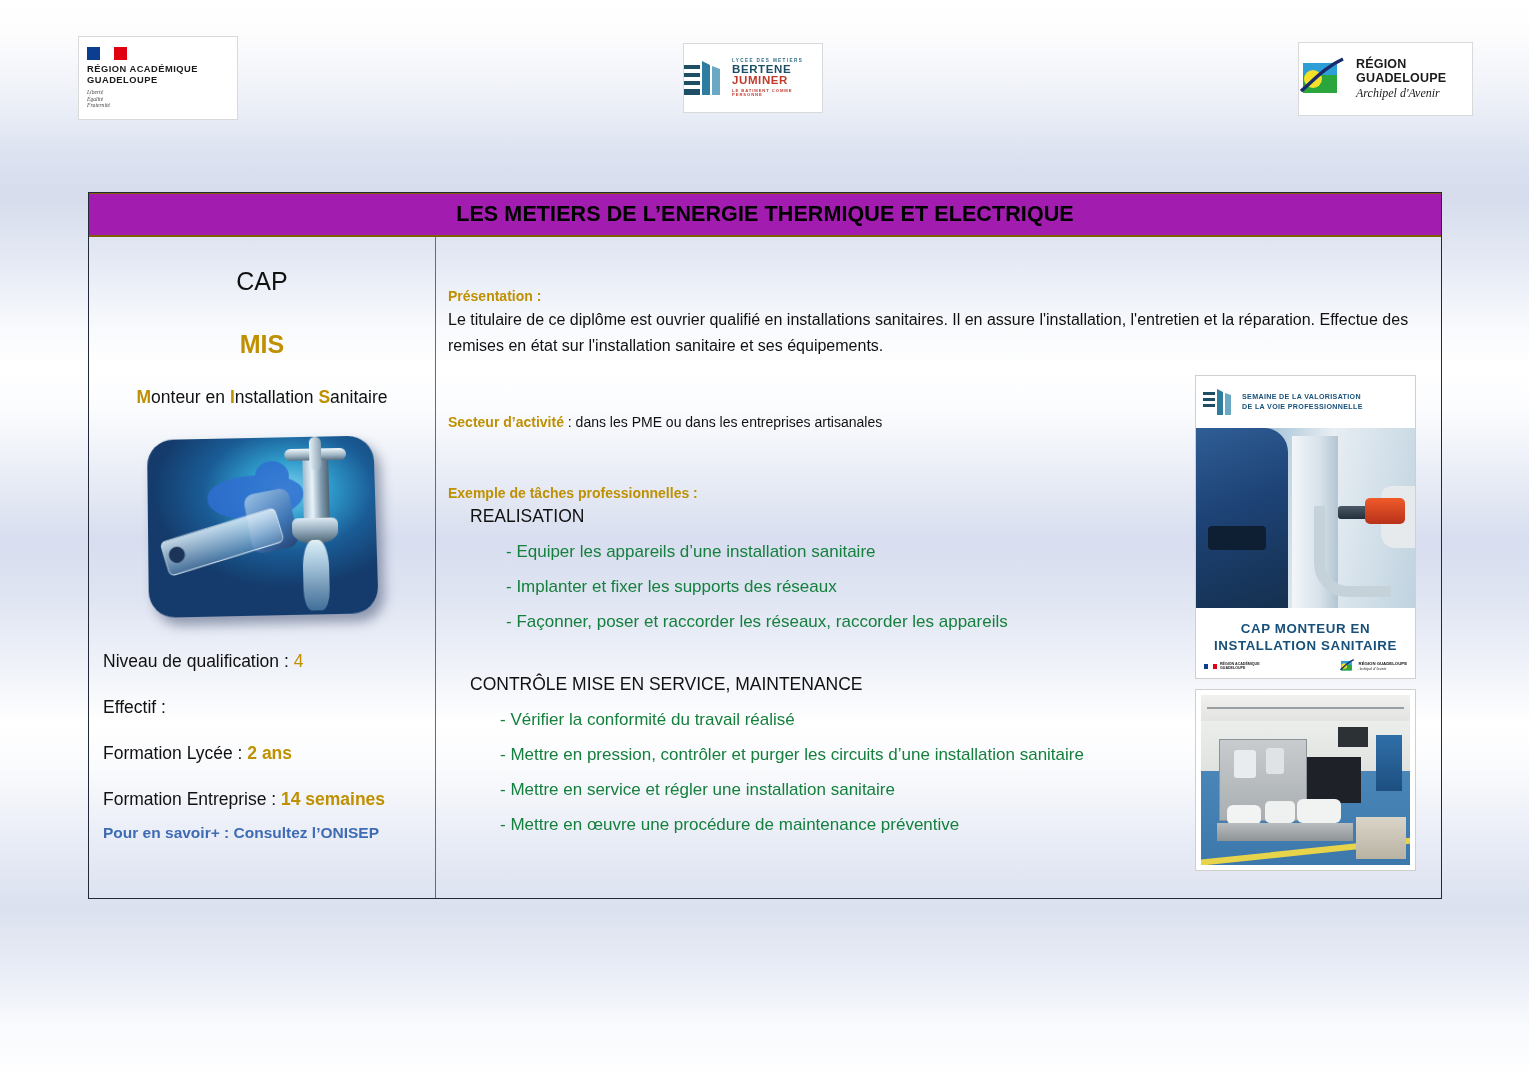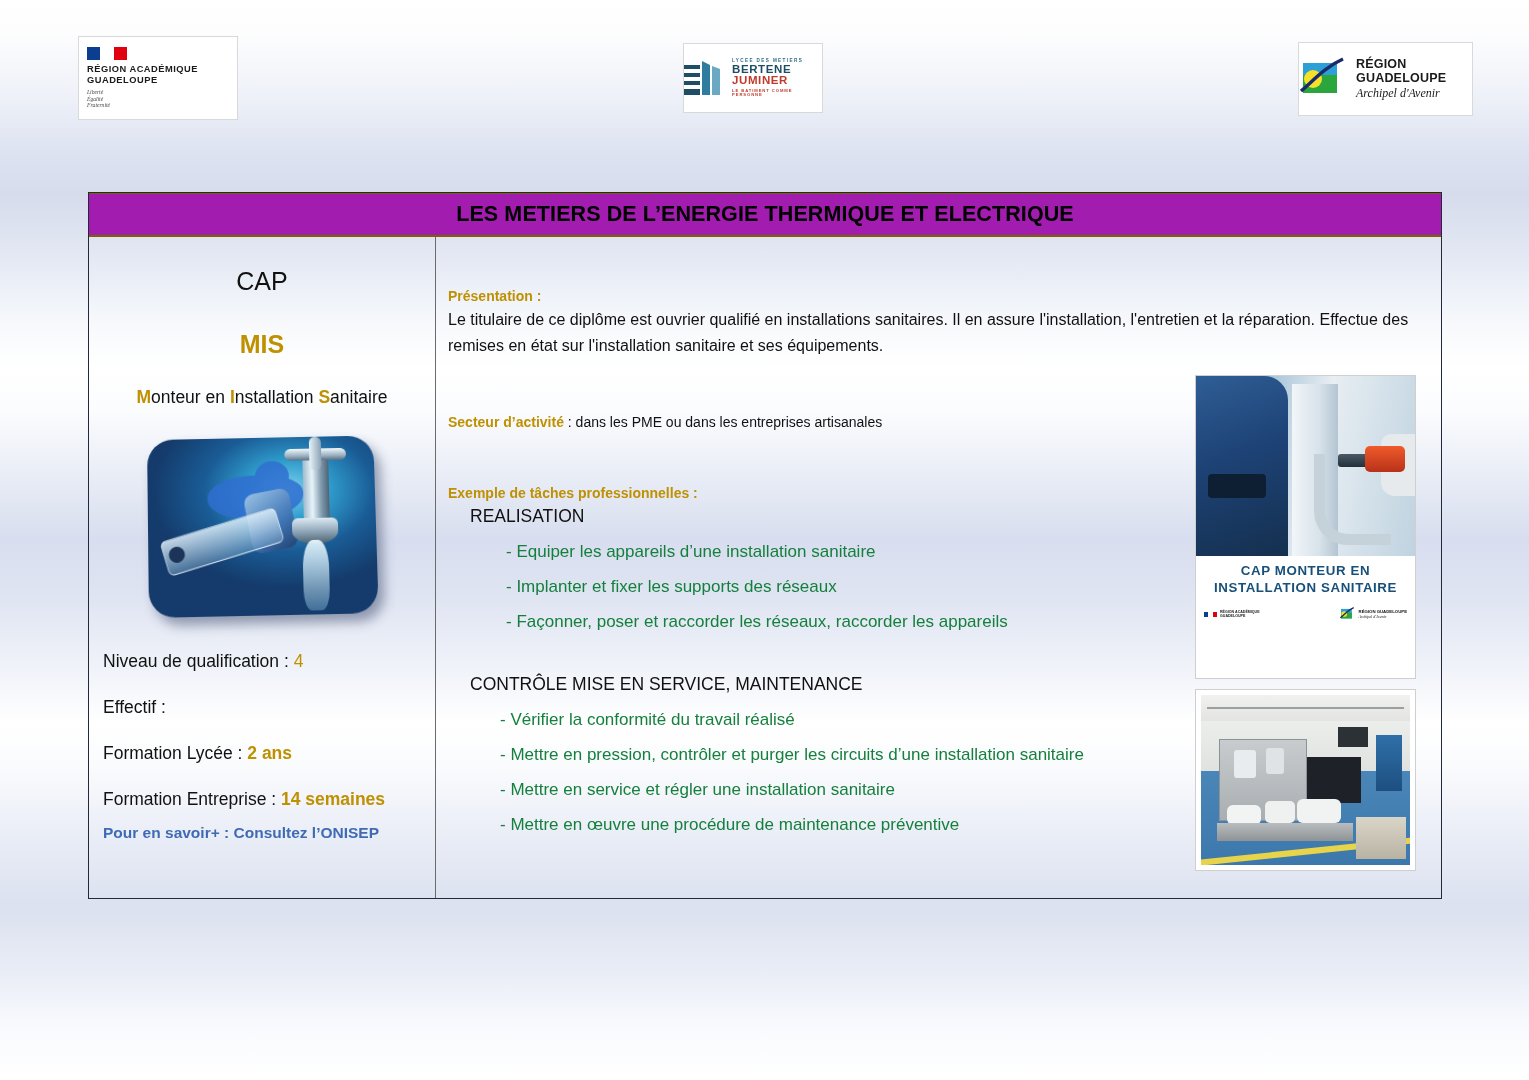--- a/index.html
+++ b/index.html
@@ -287,21 +287,21 @@
     position: absolute; right: 10px; top: 70px; width: 40px; height: 26px;
     background: linear-gradient(180deg,#f05a2a,#b8321a);
     border-radius: 5px;
   }
   .pp-glove {
     position: absolute; right: 0px; top: 58px; width: 34px; height: 62px;
     background: #e7eaec; border-radius: 10px 0 0 14px;
   }
   .poster-band {
     height: 46px; background: #ffffff;
-    display: flex; flex-direction: column; align-items: center; justify-content: center;
+    display: flex; flex-direction: column; align-items: center; justify-content: flex-end;
   }
   .poster-b1, .poster-b2 {
     font-size: 13.3px; font-weight: bold; color: #17507a;
     letter-spacing: 0.6px; line-height: 17px;
   }
   .poster-foot {
     height: 24px; display: flex; align-items: center;
     justify-content: space-between; padding: 0 8px;
   }
   .pf-left { display: flex; align-items: center; gap: 3px; }
@@ -516,20 +516,35 @@
         <div class="sect-title">CONTRÔLE MISE EN SERVICE, MAINTENANCE</div>
         <div class="bullets">
           <div class="bullet tight">- Vérifier la conformité du travail réalisé</div>
           <div class="bullet tight">- Mettre en pression, contrôler et purger les circuits d’une installation sanitaire</div>
           <div class="bullet tight">- Mettre en service et régler une installation sanitaire</div>
           <div class="bullet tight">- Mettre en œuvre une procédure de maintenance préventive</div>
         </div>
       </div>
 
       <div class="poster">
+        <div class="poster-top">
+          <div class="poster-mark">
+            <svg width="34" height="28" viewBox="0 0 34 28">
+              <rect x="0" y="4" width="12" height="3" fill="#1d4e66"></rect>
+              <rect x="0" y="10" width="12" height="3" fill="#1d4e66"></rect>
+              <rect x="0" y="16" width="12" height="3" fill="#1d4e66"></rect>
+              <polygon points="14,1 20,4 20,27 14,27" fill="#2e7d9e"></polygon>
+              <polygon points="22,5 28,7 28,27 22,27" fill="#6aa8c4"></polygon>
+            </svg>
+          </div>
+          <div class="poster-ttl">
+            <div>SEMAINE DE LA VALORISATION</div>
+            <div>DE LA VOIE PROFESSIONNELLE</div>
+          </div>
+        </div>
         <div class="poster-photo">
           <div class="pp-worker"></div>
           <div class="pp-sink"></div>
           <div class="pp-trap"></div>
           <div class="pp-pipe"></div>
           <div class="pp-glove"></div>
           <div class="pp-tool"></div>
         </div>
         <div class="poster-band">
           <div class="poster-b1">CAP MONTEUR EN</div>

